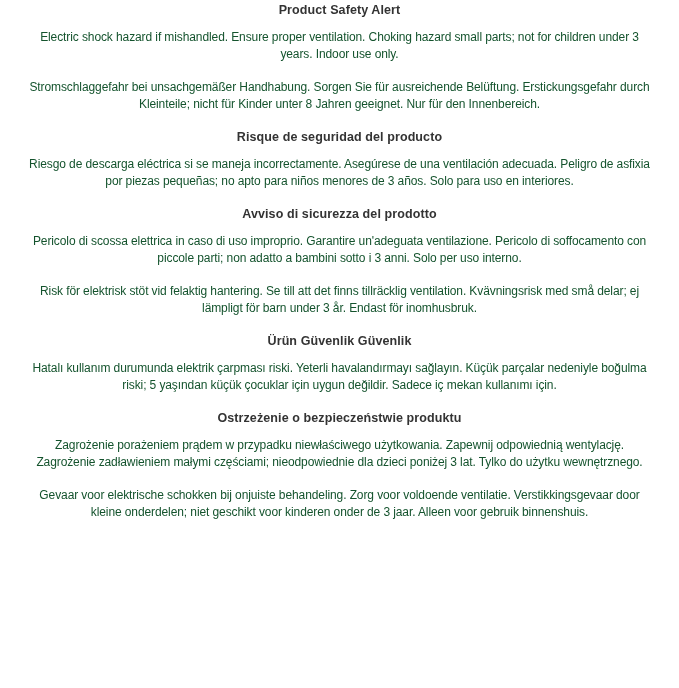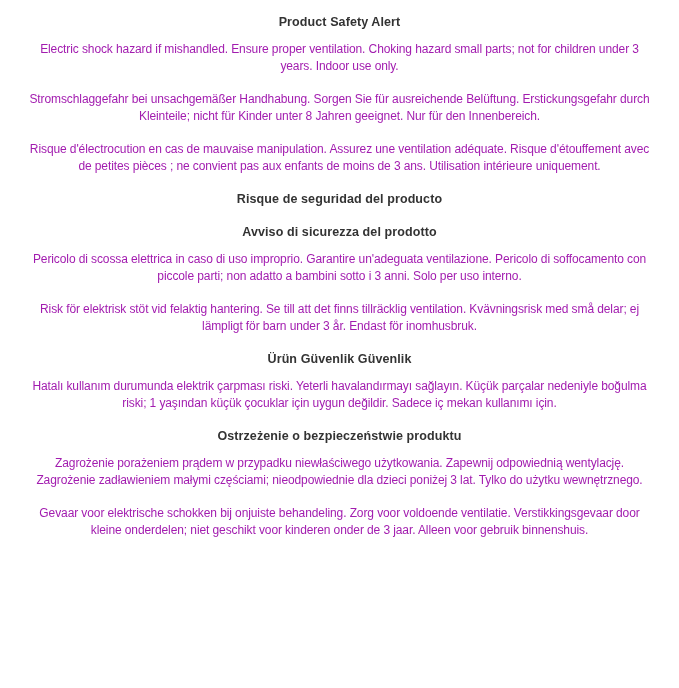--- a/index.html
+++ b/index.html
@@ -9,40 +9,40 @@
   }
   body {
     width: 679px;
     min-height: 688px;
     font-family: "Liberation Sans", "DejaVu Sans", sans-serif;
     -webkit-font-smoothing: antialiased;
   }
   .doc {
     box-sizing: border-box;
     width: 679px;
-    padding: 14px 2px 0 2px;
+    padding: 2px 2px 0 2px;
   }
   .alert-section {
     margin: 0 0 16px 0;
   }
   .alert-heading {
     margin: 0 0 10px 0;
     font-size: 12.5px;
     font-weight: 700;
     line-height: 17px;
     color: #333333;
     text-align: center;
     letter-spacing: 0.1px;
   }
   .alert-body {
     margin: 0;
     font-size: 12px;
     font-weight: 400;
     line-height: 17px;
-    color: #a21caf;
+    color: #14532d;
     text-align: center;
     white-space: pre-line;
     letter-spacing: -0.1px;
   }
 </style>
 </head>
 <body>
 
 <div class="doc">
 
@@ -51,43 +51,43 @@
     <p class="alert-body">Electric shock hazard if mishandled. Ensure proper ventilation. Choking hazard small parts; not for children under 3
 years. Indoor use only.</p>
   </section>
 
   <section class="alert-section">
     <p class="alert-body">Stromschlaggefahr bei unsachgemäßer Handhabung. Sorgen Sie für ausreichende Belüftung. Erstickungsgefahr durch
 Kleinteile; nicht für Kinder unter 8 Jahren geeignet. Nur für den Innenbereich.</p>
   </section>
 
   <section class="alert-section">
-    <p class="alert-body">Risque d'électrocution en cas de mauvaise manipulation. Assurez une ventilation adéquate. Risque d'étouffement avec
-de petites pièces ; ne convient pas aux enfants de moins de 3 ans. Utilisation intérieure uniquement.</p>
   </section>
 
   <section class="alert-section">
     <h2 class="alert-heading">Risque de seguridad del producto</h2>
+    <p class="alert-body">Riesgo de descarga eléctrica si se maneja incorrectamente. Asegúrese de una ventilación adecuada. Peligro de asfixia
+por piezas pequeñas; no apto para niños menores de 3 años. Solo para uso en interiores.</p>
   </section>
 
   <section class="alert-section">
     <h2 class="alert-heading">Avviso di sicurezza del prodotto</h2>
     <p class="alert-body">Pericolo di scossa elettrica in caso di uso improprio. Garantire un'adeguata ventilazione. Pericolo di soffocamento con
 piccole parti; non adatto a bambini sotto i 3 anni. Solo per uso interno.</p>
   </section>
 
   <section class="alert-section">
     <p class="alert-body">Risk för elektrisk stöt vid felaktig hantering. Se till att det finns tillräcklig ventilation. Kvävningsrisk med små delar; ej
 lämpligt för barn under 3 år. Endast för inomhusbruk.</p>
   </section>
 
   <section class="alert-section">
     <h2 class="alert-heading">Ürün Güvenlik Güvenlik</h2>
     <p class="alert-body">Hatalı kullanım durumunda elektrik çarpması riski. Yeterli havalandırmayı sağlayın. Küçük parçalar nedeniyle boğulma
-riski; 1 yaşından küçük çocuklar için uygun değildir. Sadece iç mekan kullanımı için.</p>
+riski; 5 yaşından küçük çocuklar için uygun değildir. Sadece iç mekan kullanımı için.</p>
   </section>
 
   <section class="alert-section">
     <h2 class="alert-heading">Ostrzeżenie o bezpieczeństwie produktu</h2>
     <p class="alert-body">Zagrożenie porażeniem prądem w przypadku niewłaściwego użytkowania. Zapewnij odpowiednią wentylację.
 Zagrożenie zadławieniem małymi częściami; nieodpowiednie dla dzieci poniżej 3 lat. Tylko do użytku wewnętrznego.</p>
   </section>
 
   <section class="alert-section">
     <p class="alert-body">Gevaar voor elektrische schokken bij onjuiste behandeling. Zorg voor voldoende ventilatie. Verstikkingsgevaar door

